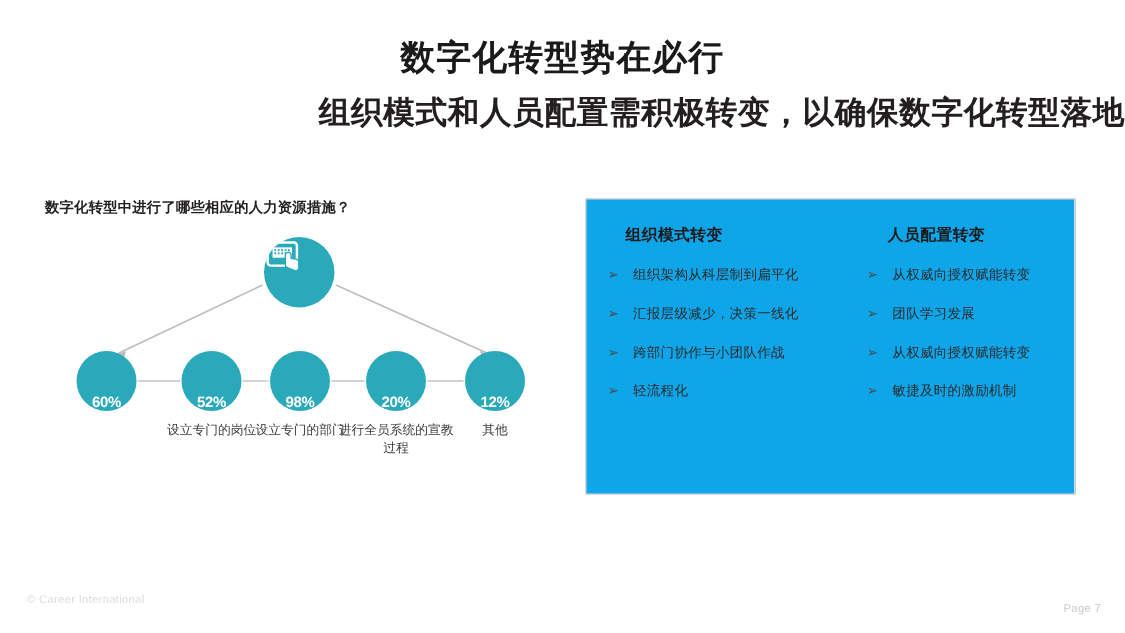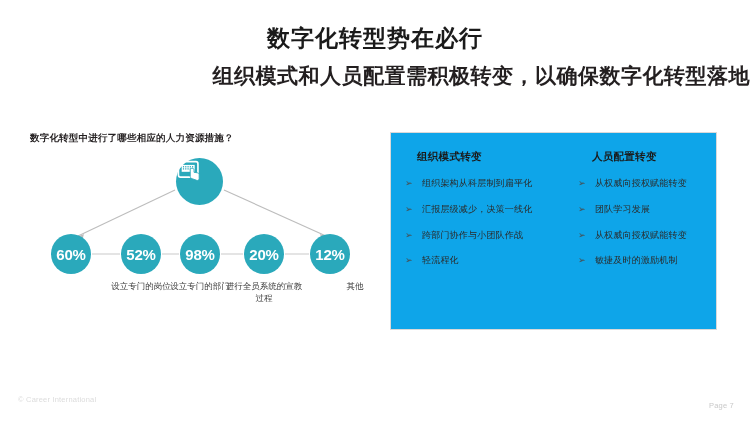--- a/index.html
+++ b/index.html
@@ -90,23 +90,23 @@
 
   .node {
     position: absolute;
     top: 76px;
     width: 40px;
     height: 40px;
     border-radius: 50%;
     background: #2aa9bb;
     color: #ffffff;
     display: flex;
-    align-items: center;
+    align-items: flex-end;
     justify-content: center;
-    font-size: 15px;
+    font-size: 10px;
     font-weight: bold;
     letter-spacing: -0.2px;
     z-index: 2;
   }
   .node.n0 { left: 21px; }
   .node.n1 { left: 91px; }
   .node.n2 { left: 150px; }
   .node.n3 { left: 214px; }
   .node.n4 { left: 280px; }
 
@@ -116,21 +116,21 @@
     width: 84px;
     text-align: center;
     font-size: 8.5px;
     line-height: 1.45;
     color: #3b3b3b;
   }
   .node-label.l0 { left: -1px; }
   .node-label.l1 { left: 69px; }
   .node-label.l2 { left: 128px; }
   .node-label.l3 { left: 192px; }
-  .node-label.l4 { left: 258px; padding-left: 25px; }
+  .node-label.l4 { left: 258px; }
 
   .source-note {
     position: absolute;
     left: 0;
     top: 192px;
     font-size: 7.5px;
     color: #3b3b3b;
     letter-spacing: 0.1px;
   }
 

